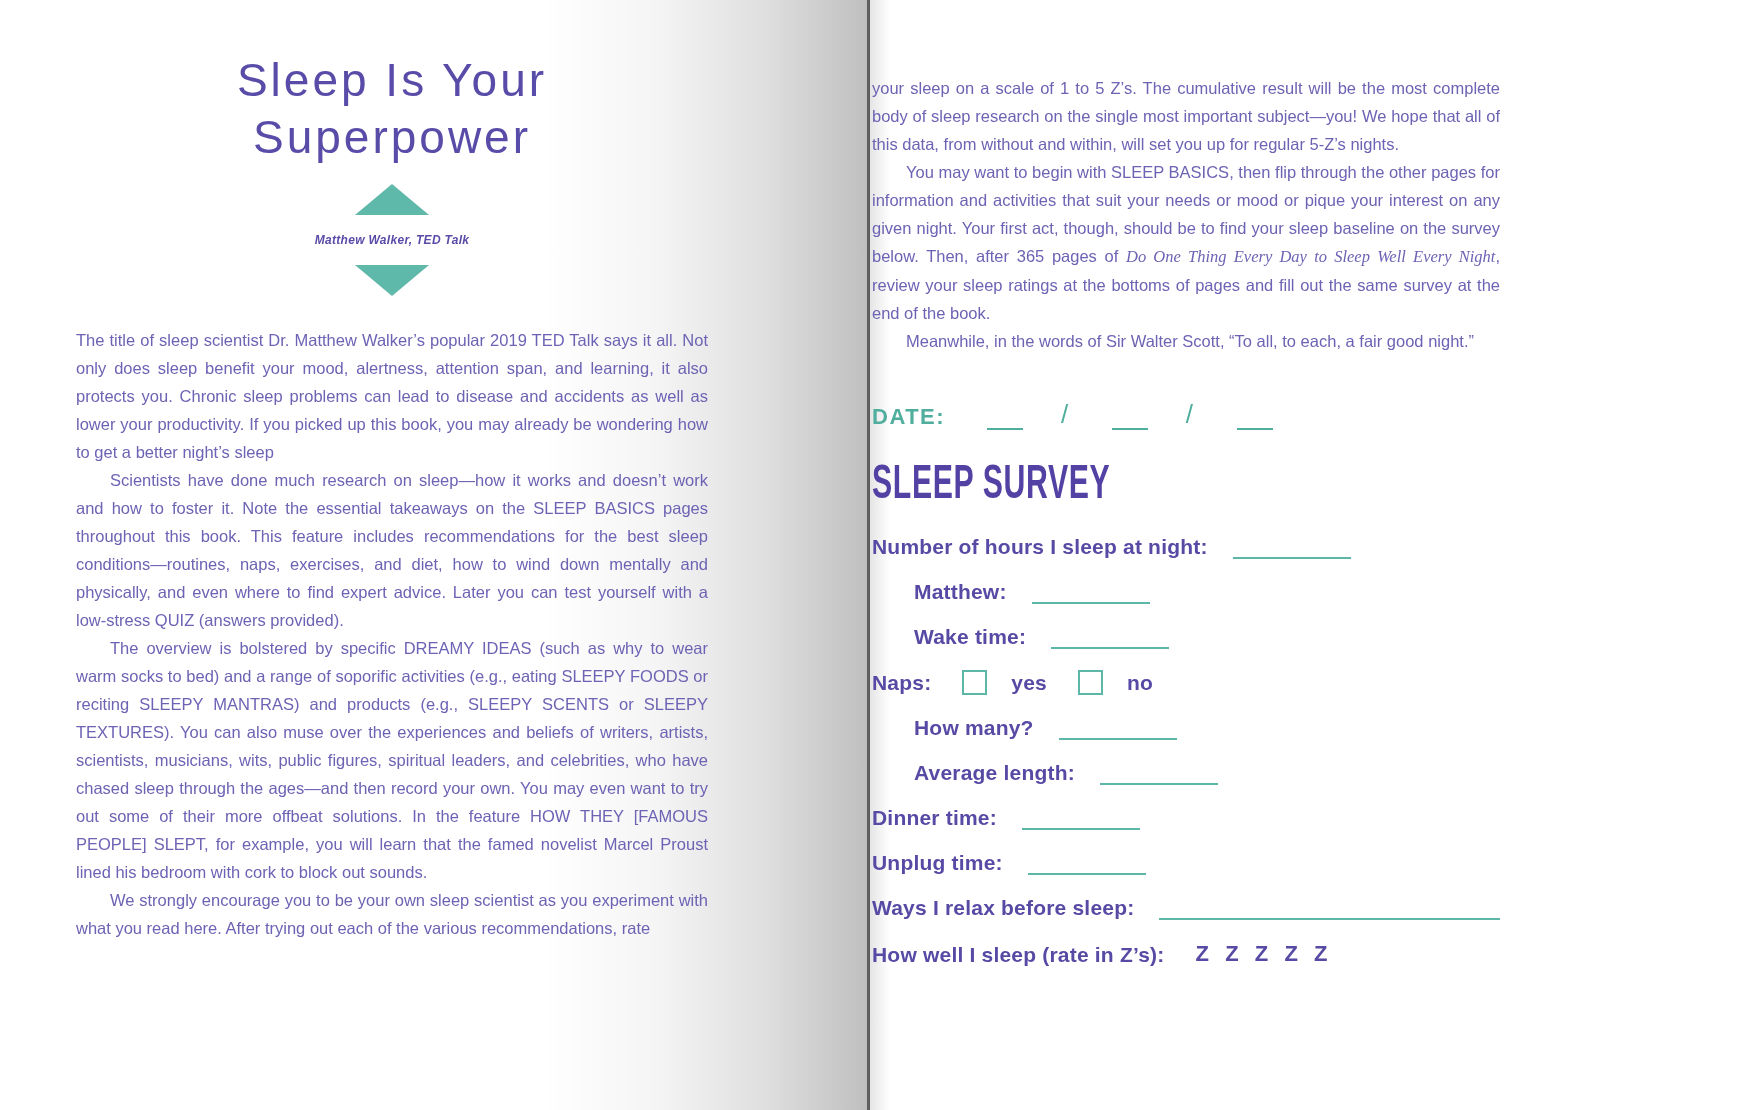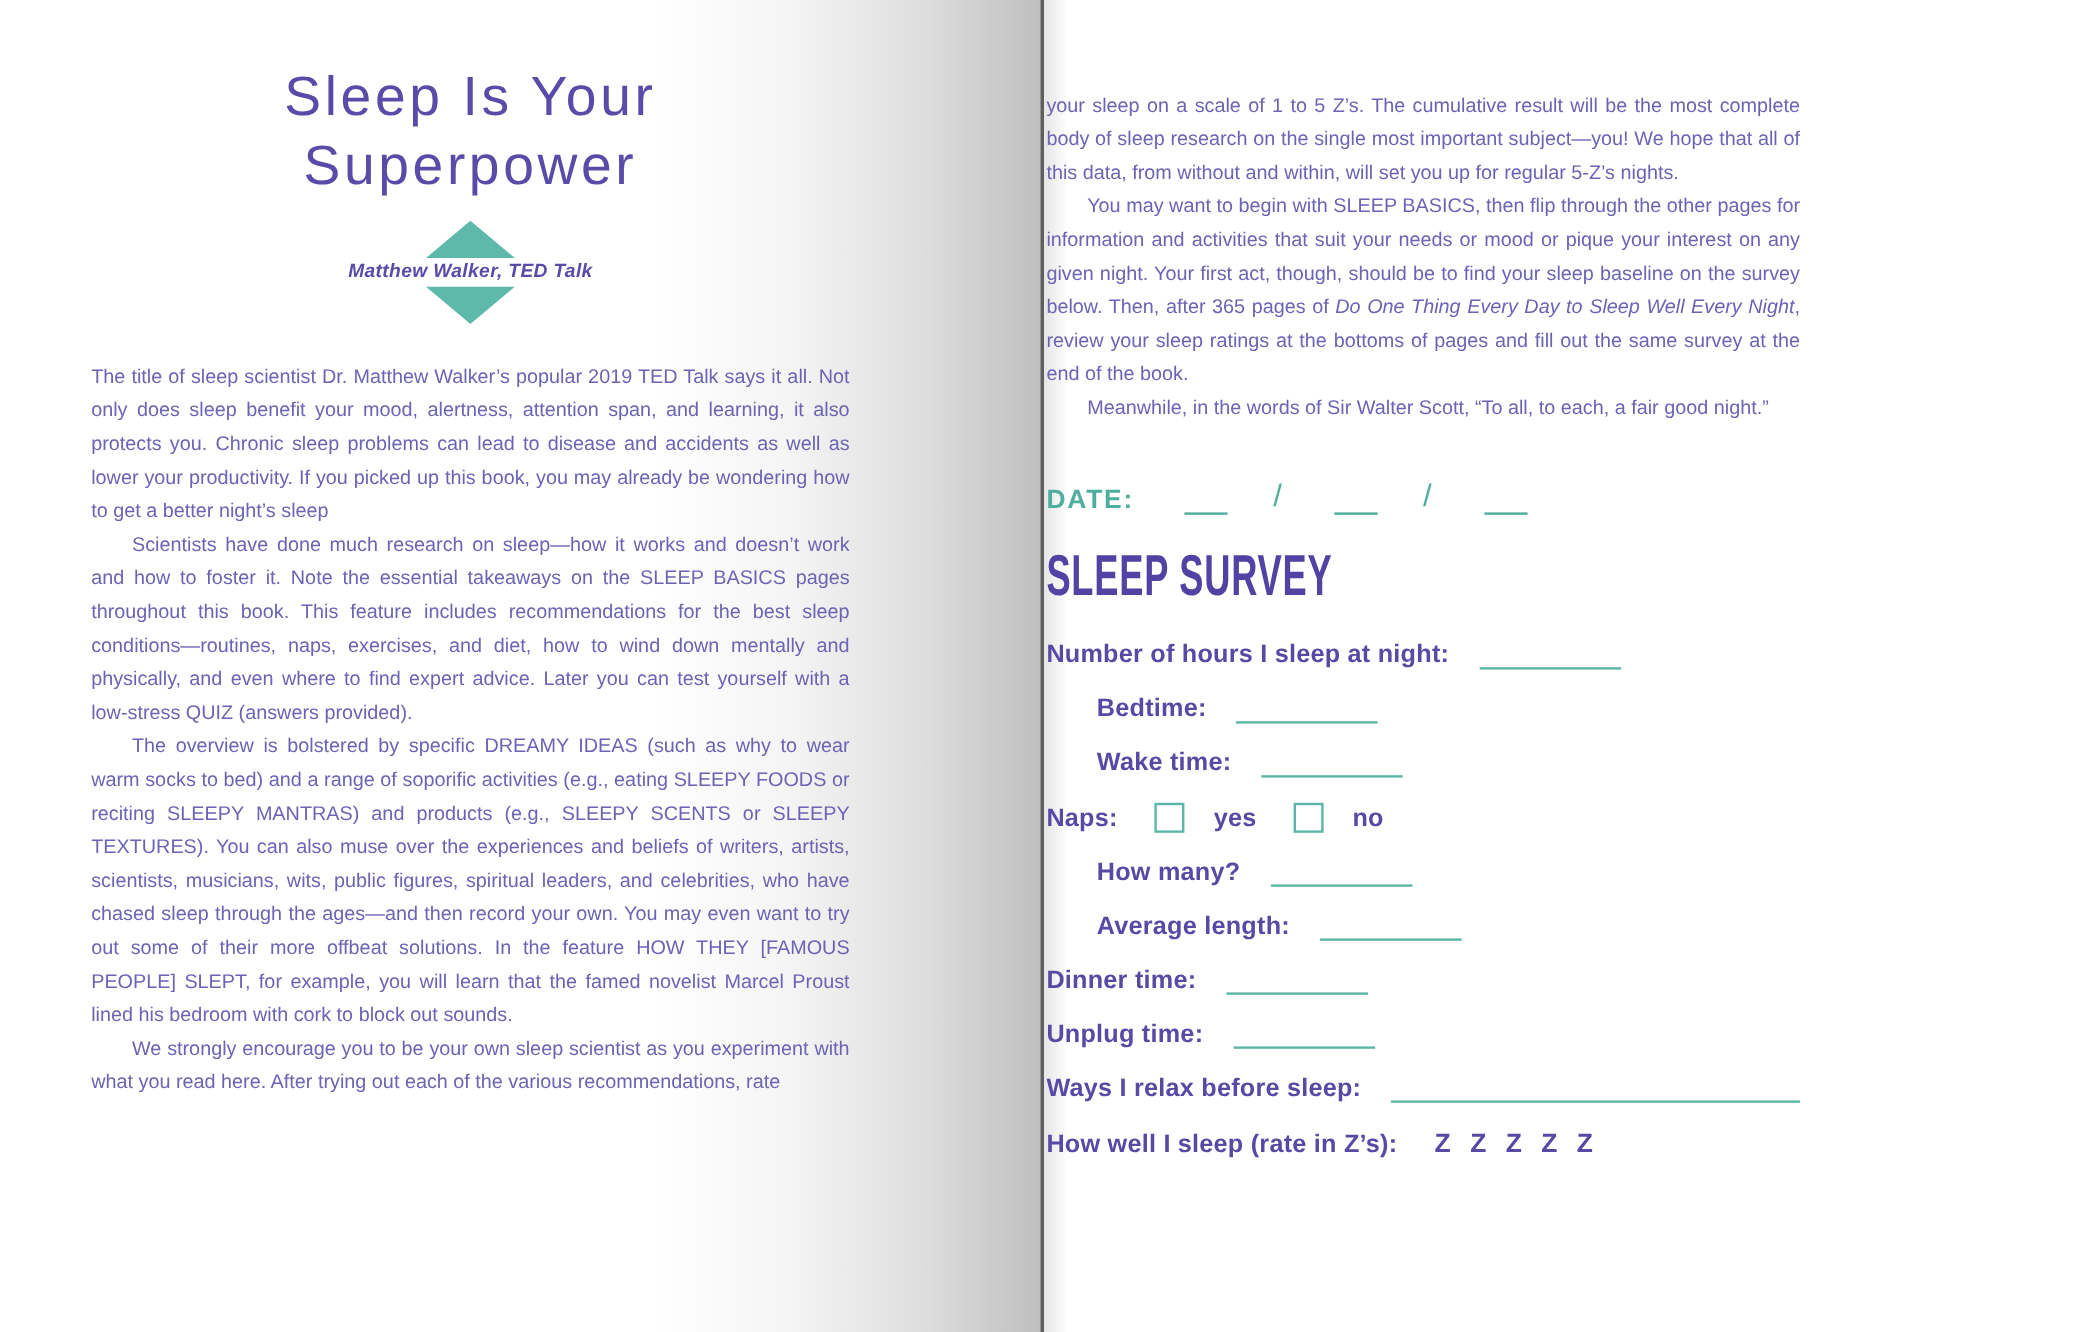--- a/index.html
+++ b/index.html
@@ -24,26 +24,26 @@
   
   .page-left { position:absolute; left:76px; top:0; width:632px; height:1110px; overflow:hidden; }
   .chapter-title {
     margin-top:52px; text-align:center;
     font-size:46px; line-height:1.24; letter-spacing:3px;
     color:#584CA8; font-weight:400;
   }
   .ornament { margin-top:18px; display:flex; flex-direction:column; align-items:center; }
   .tri-up   { width:0; height:0; border-left:37px solid transparent; border-right:37px solid transparent; border-bottom:31px solid #5FB9AA; }
   .tri-down { width:0; height:0; border-left:37px solid transparent; border-right:37px solid transparent; border-top:31px solid #5FB9AA; }
-  .byline { margin:3px 0; font-size:16px; font-weight:700; font-style:italic; color:#584CA8; letter-spacing:0.3px; }
+  .byline { margin:18px 0; font-size:12px; font-weight:700; font-style:italic; color:#584CA8; letter-spacing:0.3px; }
 
   .body-text { margin-top:30px; color:#6C63B4; font-size:16.5px; line-height:28px; text-align:justify; }
   .body-text p { margin:0; }
   .body-text p.indent { text-indent:34px; }
-  .italic { font-style:italic; }
+  .italic { font-style:italic;font-family:Liberation Serif, serif; }
 
   
   .page-right { position:absolute; left:872px; top:16px; width:628px; height:1110px; overflow:hidden; }
   .page-right .body-text { margin-top:58px; }
 
   .date-row {
     margin-top:44px; display:flex; align-items:flex-end;
     color:#4FAE9E; font-weight:700; font-size:22px; letter-spacing:1.5px;gap:34px;
   }
   .date-blank { display:inline-block; width:36px; border-bottom:2.5px solid #4FAE9E; height:20px; margin-left:8px; }
@@ -113,21 +113,21 @@
     </div>
 
     <div class="survey-heading">SLEEP SURVEY</div>
 
     <div class="field-row first">
       <span>Number of hours I sleep at night:</span>
       <span class="blank-line"></span>
     </div>
 
     <div class="field-row indent">
-      <span>Bedtime:</span>
+      <span>Matthew:</span>
       <span class="blank-line"></span>
     </div>
 
     <div class="field-row indent">
       <span>Wake time:</span>
       <span class="blank-line"></span>
     </div>
 
     <div class="field-row">
       <span>Naps:</span>

